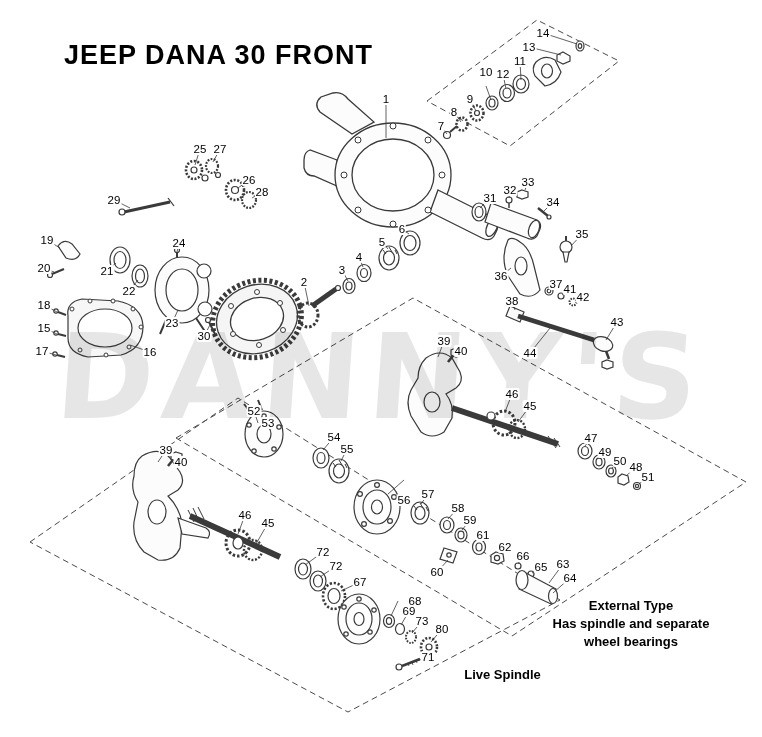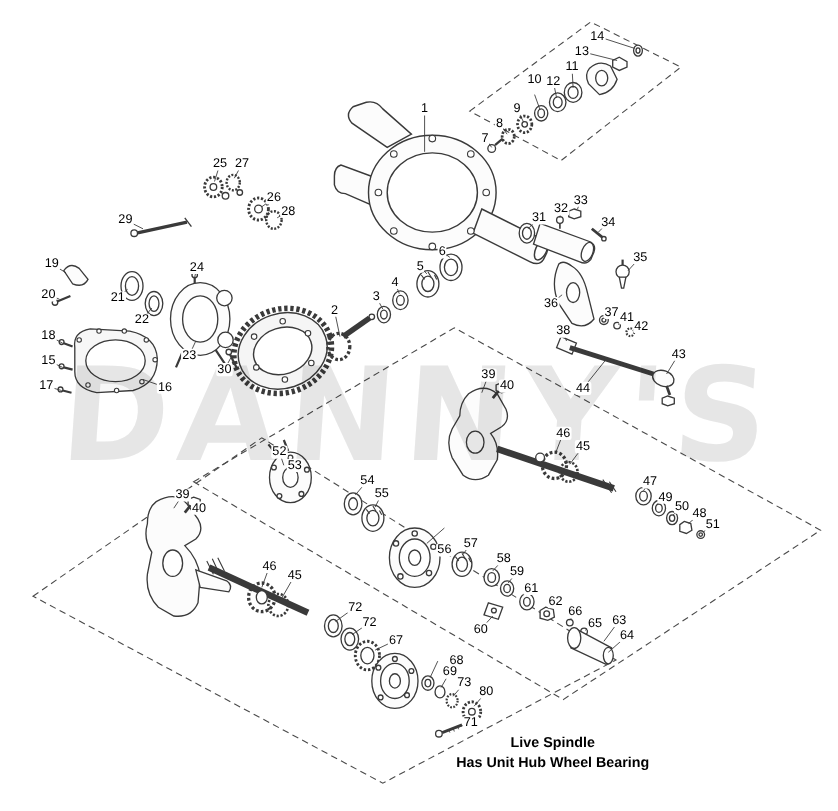--- a/index.html
+++ b/index.html
@@ -350,25 +350,30 @@
         <line x1="398" y1="601" x2="391" y2="616"></line>
         <line x1="409" y1="611" x2="401" y2="625"></line>
         <line x1="422" y1="621" x2="412" y2="633"></line>
         <line x1="442" y1="629" x2="431" y2="642"></line>
         <line x1="428" y1="657" x2="414" y2="662"></line>
       </g>
   </svg>
 
   <div class="watermark">DANNY'S</div>
 
-
+  <h1 class="title">JEEP DANA 30 FRONT</h1>
+
+  <div class="caption external">
+    <div>External Type</div>
+    <div>Has spindle and separate</div>
+    <div>wheel bearings</div>
+  </div>
 
   <div class="caption live">
     <div>Live Spindle</div>
-    <div>Has Unit Hub Wheel Bearing</div>
   </div>
 
   <div id="callout-layer">
       <span class="callout" style="left: 386px; top: 99px;">1</span>
       <span class="callout" style="left: 441px; top: 126px;">7</span>
       <span class="callout" style="left: 454px; top: 112px;">8</span>
       <span class="callout" style="left: 470px; top: 99px;">9</span>
       <span class="callout" style="left: 486px; top: 72px;">10</span>
       <span class="callout" style="left: 503px; top: 74px;">12</span>
       <span class="callout" style="left: 520px; top: 61px;">11</span>

